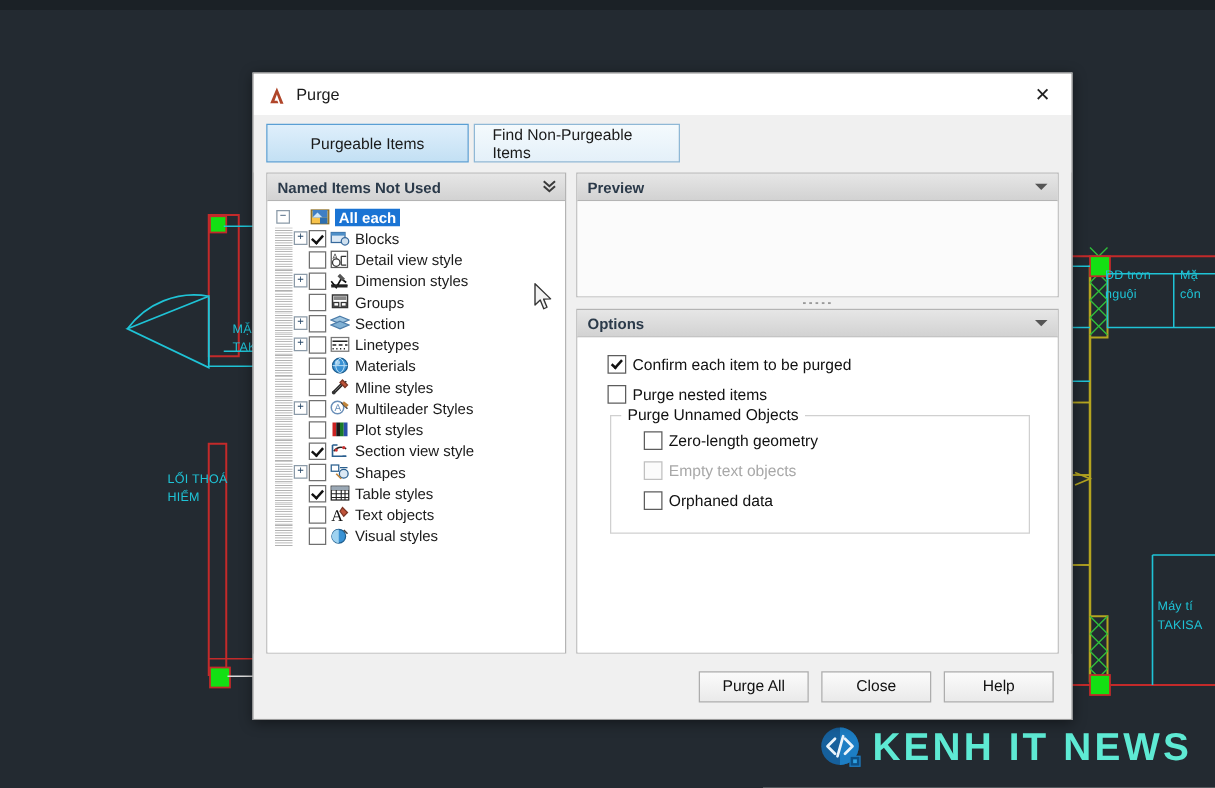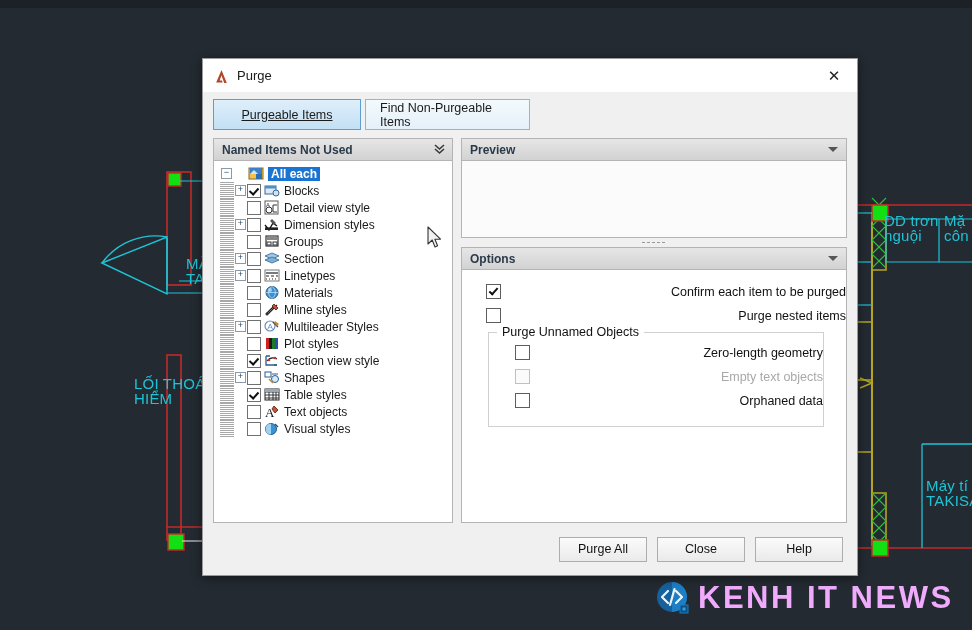--- a/index.html
+++ b/index.html
@@ -17,34 +17,34 @@
   }
   #cad-topstrip {
     position: absolute; left: 0; top: 0; width: 972px; height: 8px;
     background: #1b2126;
   }
   .cad-svg { position: absolute; left: 0; top: 0; }
   .cad-text {
     position: absolute;
     color: #1fc3d6;
     font-family: "Liberation Sans", sans-serif;
-    font-size: 15px;
+    font-size: 10px;
     line-height: 15px;
     white-space: pre;
     letter-spacing: .2px;
   }
   .cad-text.sm { font-size: 12px; line-height: 14px; }
 
   
   #watermark {
     position: absolute; left: 656px; top: 581px;
     display: flex; align-items: center; gap: 8px;
   }
   #watermark .wm-text {
-    color: #f0abfc;
+    color: #5eead4;
     font-family: "Liberation Sans", sans-serif;
     font-size: 31px;
     font-weight: bold;
     letter-spacing: 2.5px;
     line-height: 34px;
   }
 
   
   #purge-dialog {
     position: absolute;
@@ -91,21 +91,21 @@
     border: 1px solid #8fb8d6;
     background: linear-gradient(#f4fafd,#e4f0f9);
     cursor: pointer;
     padding: 0 14px;
     box-sizing: border-box;
   }
   .tabbtn.active {
     border: 1px solid #5a9fd4;
     background: linear-gradient(#dfeffb,#c3e0f4);
   }
-  #tab-purgeable { width: 148px; text-decoration: underline; }
+  #tab-purgeable { width: 162px; }
   #tab-find-non { width: 165px; }
 
   .body-area {
     flex: 1 1 auto;
     display: flex;
     padding: 0 10px 0 10px;
     gap: 8px;
     min-height: 0;
   }
 
@@ -208,21 +208,20 @@
     background-size: 5px 3px;
   }
   #options-panel { flex: 1 1 auto; min-height: 0; }
   #options-body { flex: 1 1 auto; background: #fff; padding: 14px 0 0 24px; }
 
   .optrow {
     display: flex; align-items: center;
     font-size: 12.5px; color: #111;
     margin-bottom: 9px;
     cursor: pointer;
-    justify-content: space-between;
   }
   .wcb {
     width: 13px; height: 13px; flex: 0 0 13px;
     border: 1px solid #5d5d5d; background: #fff;
     margin-right: 5px; position: relative;
   }
   .wcb.checked::after {
     content: '';
     position: absolute; left: 4px; top: 1px;
     width: 3px; height: 7px;

